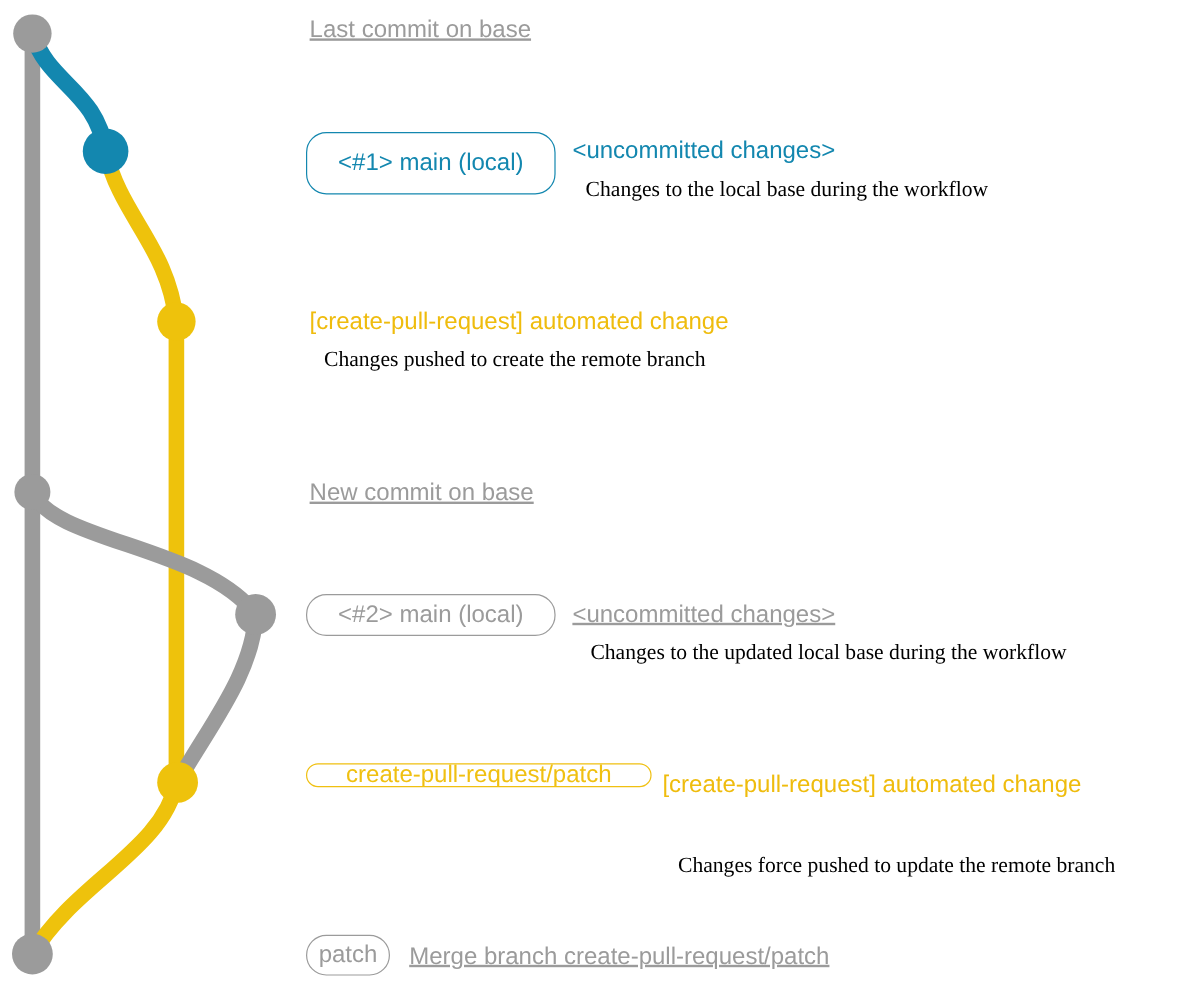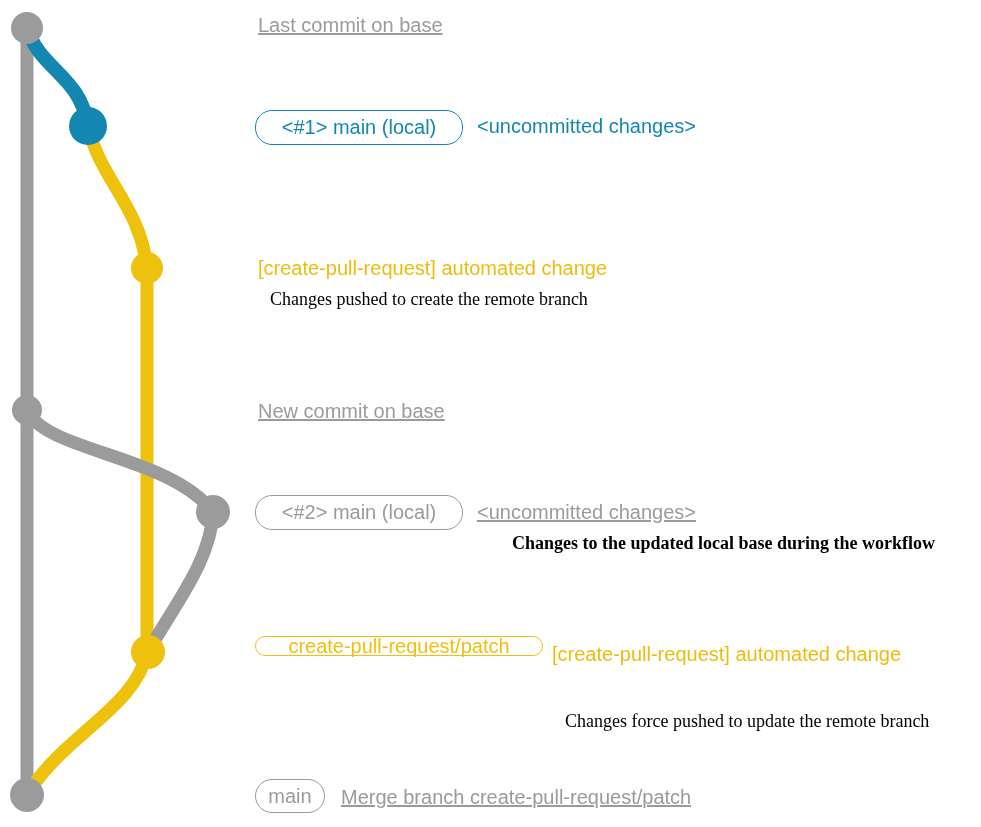--- a/index.html
+++ b/index.html
@@ -59,32 +59,33 @@
     <circle cx="88" cy="126" r="19" fill="#1387af"></circle>
     <circle cx="147" cy="268" r="16" fill="#eec20c"></circle>
     <circle cx="27" cy="410" r="15" fill="#9b9b9b"></circle>
     <circle cx="213" cy="512" r="17" fill="#9b9b9b"></circle>
     <circle cx="148" cy="652" r="17" fill="#eec20c"></circle>
     <circle cx="27" cy="795" r="17" fill="#9b9b9b"></circle>
   </svg>
 
   <div class="sans c-gray" style="left:258px;top:13px;">Last commit on base</div>
 
-  <div class="badge badge-blue" style="left:255px;top:110px;width:208px;height:35px;">&lt;#1&gt; main (local)</div>
+  <div class="badge badge-blue" style="left:255px;top:110px;width:208px;height:52px;">&lt;#1&gt; main (local)</div>
   <div class="sans c-blue" style="left:477px;top:114px;">&lt;uncommitted changes&gt;</div>
+  <div class="desc" style="left:488px;top:146px;">Changes to the local base during the workflow</div>
 
   <div class="sans c-yellow" style="left:258px;top:256px;">[create-pull-request] automated change</div>
   <div class="desc" style="left:270px;top:288px;">Changes pushed to create the remote branch</div>
 
   <div class="sans c-gray" style="left:258px;top:399px;">New commit on base</div>
 
   <div class="badge badge-gray" style="left:255px;top:495px;width:208px;height:35px;">&lt;#2&gt; main (local)</div>
   <div class="sans c-gray" style="left:477px;top:500px;">&lt;uncommitted changes&gt;</div>
-  <div class="desc" style="left:512px;top:532px;font-weight:bold;">Changes to the updated local base during the workflow</div>
+  <div class="desc" style="left:492px;top:532px;">Changes to the updated local base during the workflow</div>
 
   <div class="badge badge-yellow" style="left:255px;top:636px;width:288px;height:20px;">create-pull-request/patch</div>
   <div class="sans c-yellow" style="left:552px;top:642px;">[create-pull-request] automated change</div>
   <div class="desc" style="left:565px;top:675px;margin-top:35px;">Changes force pushed to update the remote branch</div>
 
-  <div class="badge badge-gray" style="left:255px;top:779px;width:70px;height:34px;">main</div>
+  <div class="badge badge-gray" style="left:255px;top:779px;width:70px;height:34px;">patch</div>
   <div class="sans c-gray" style="left:341px;top:785px;">Merge branch create-pull-request/patch</div>
 
 </div>
 
 </body></html>

